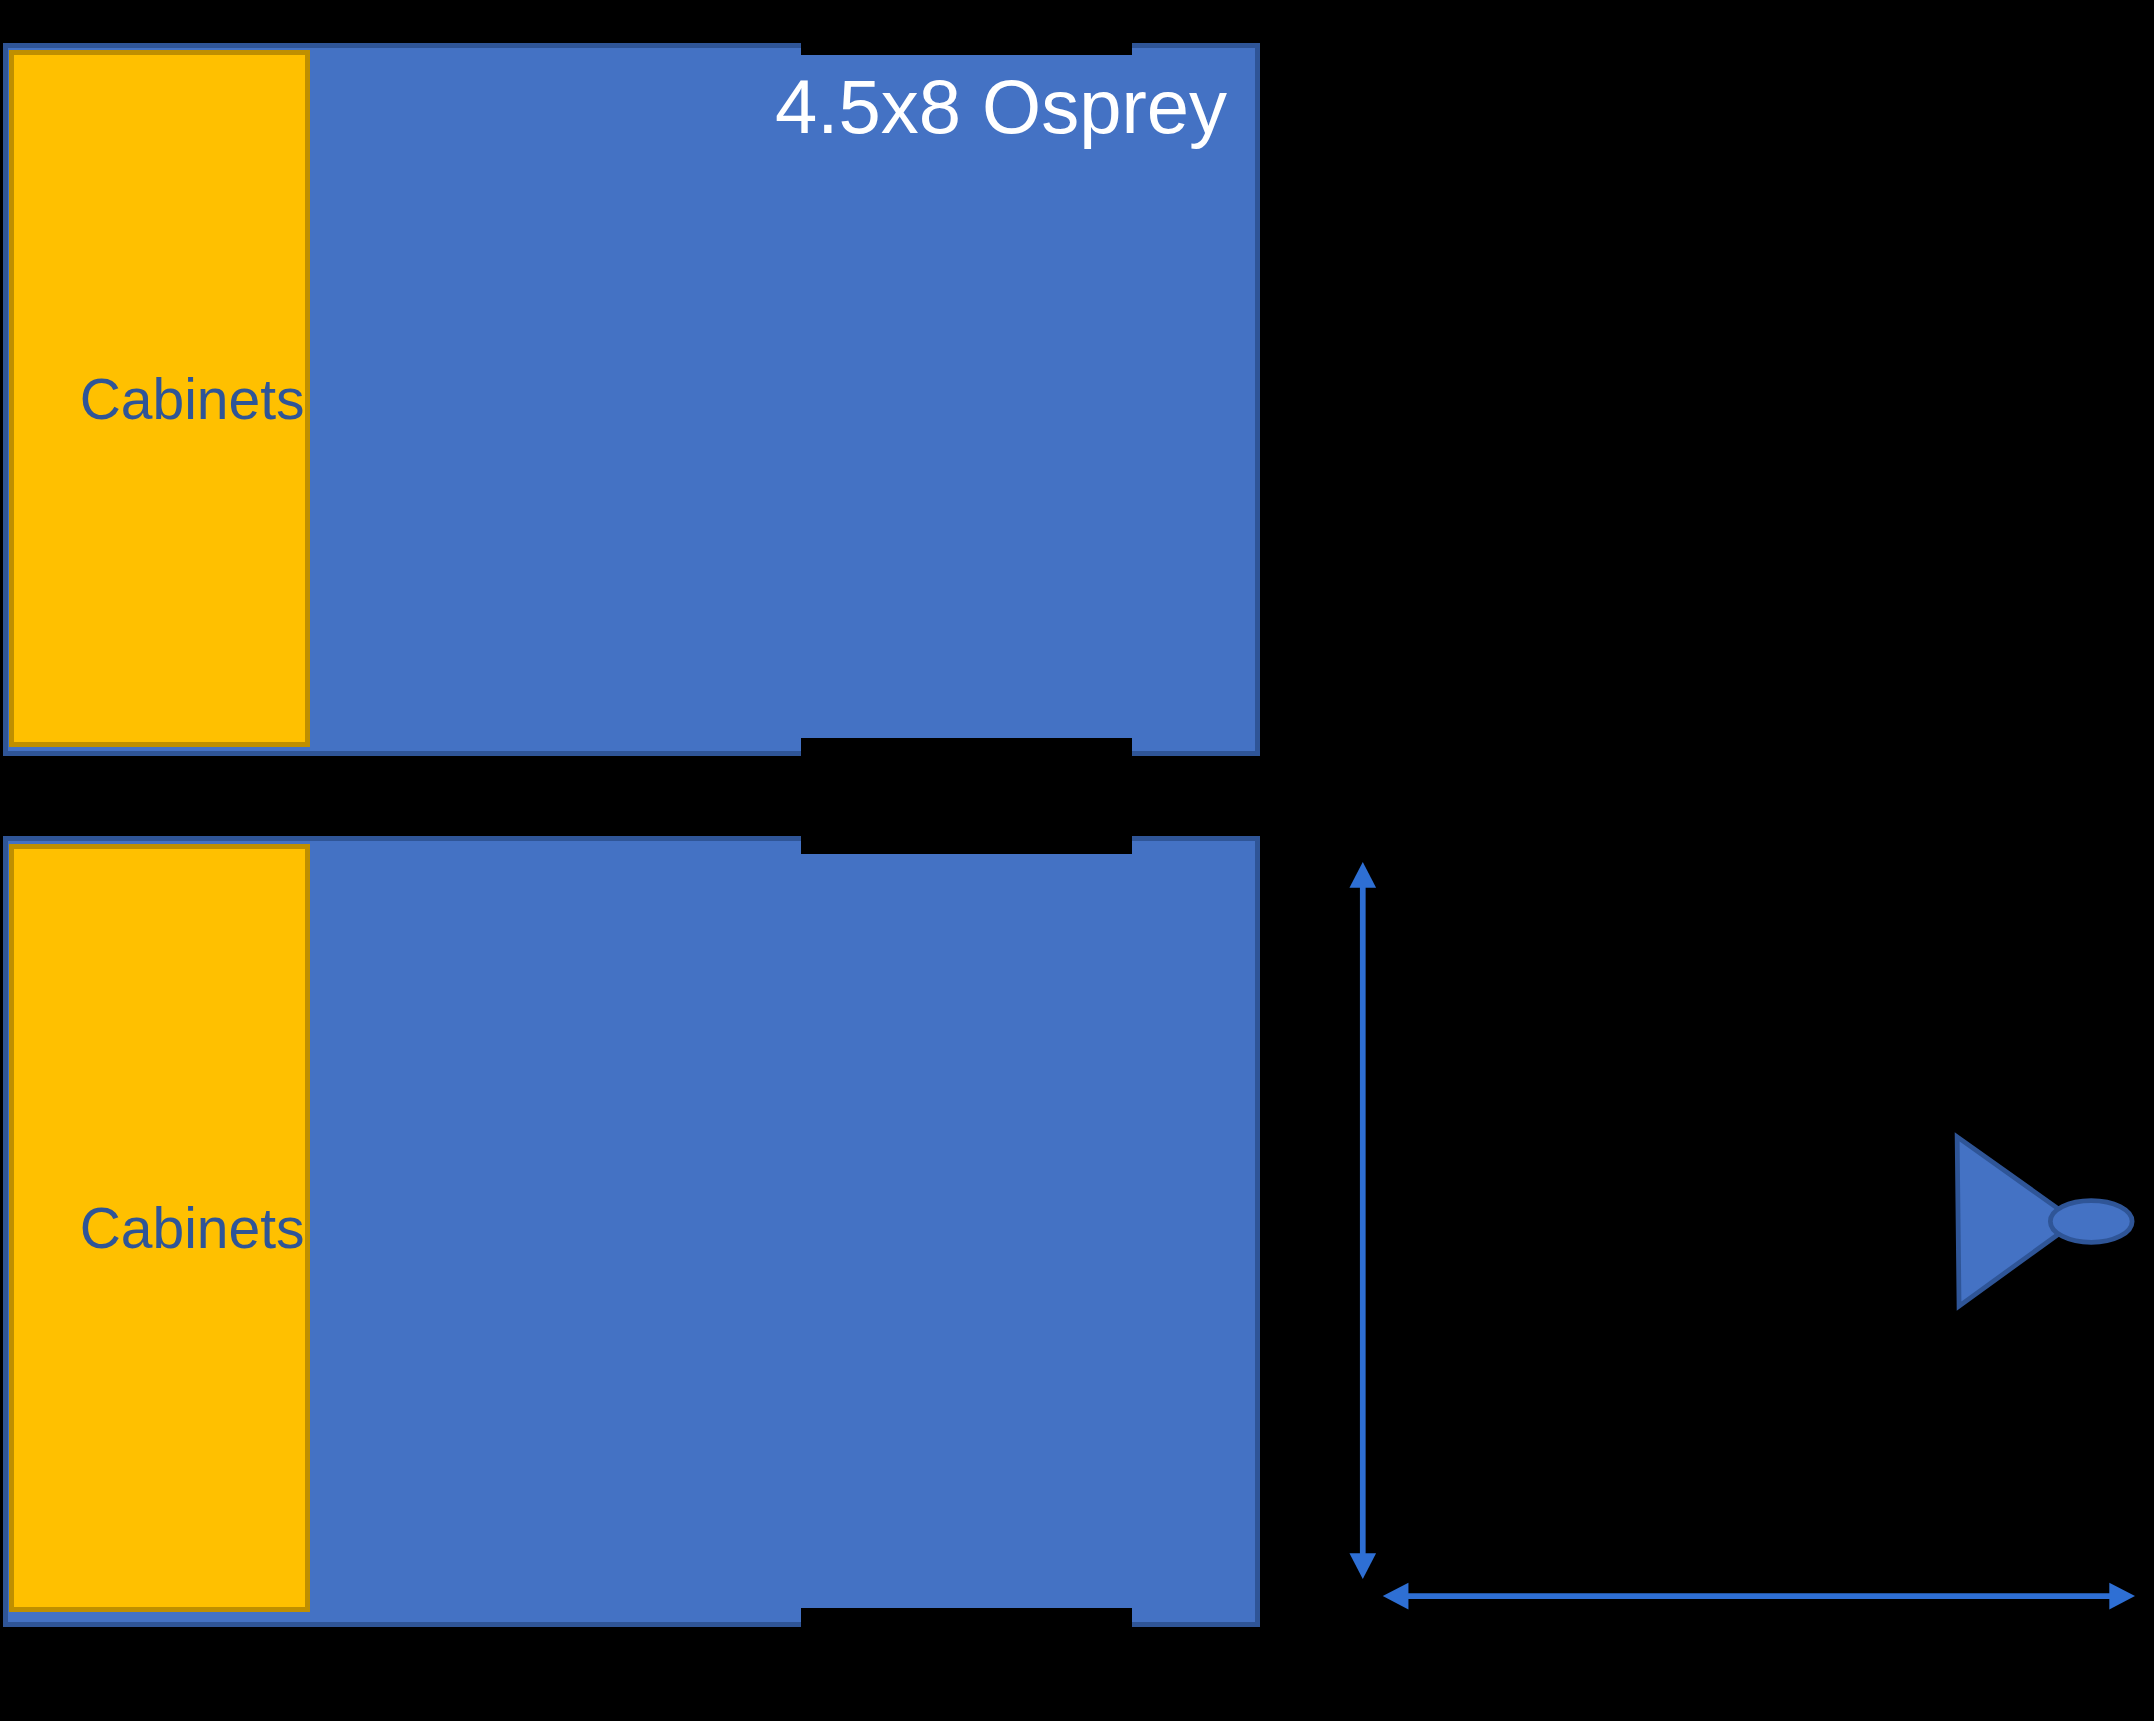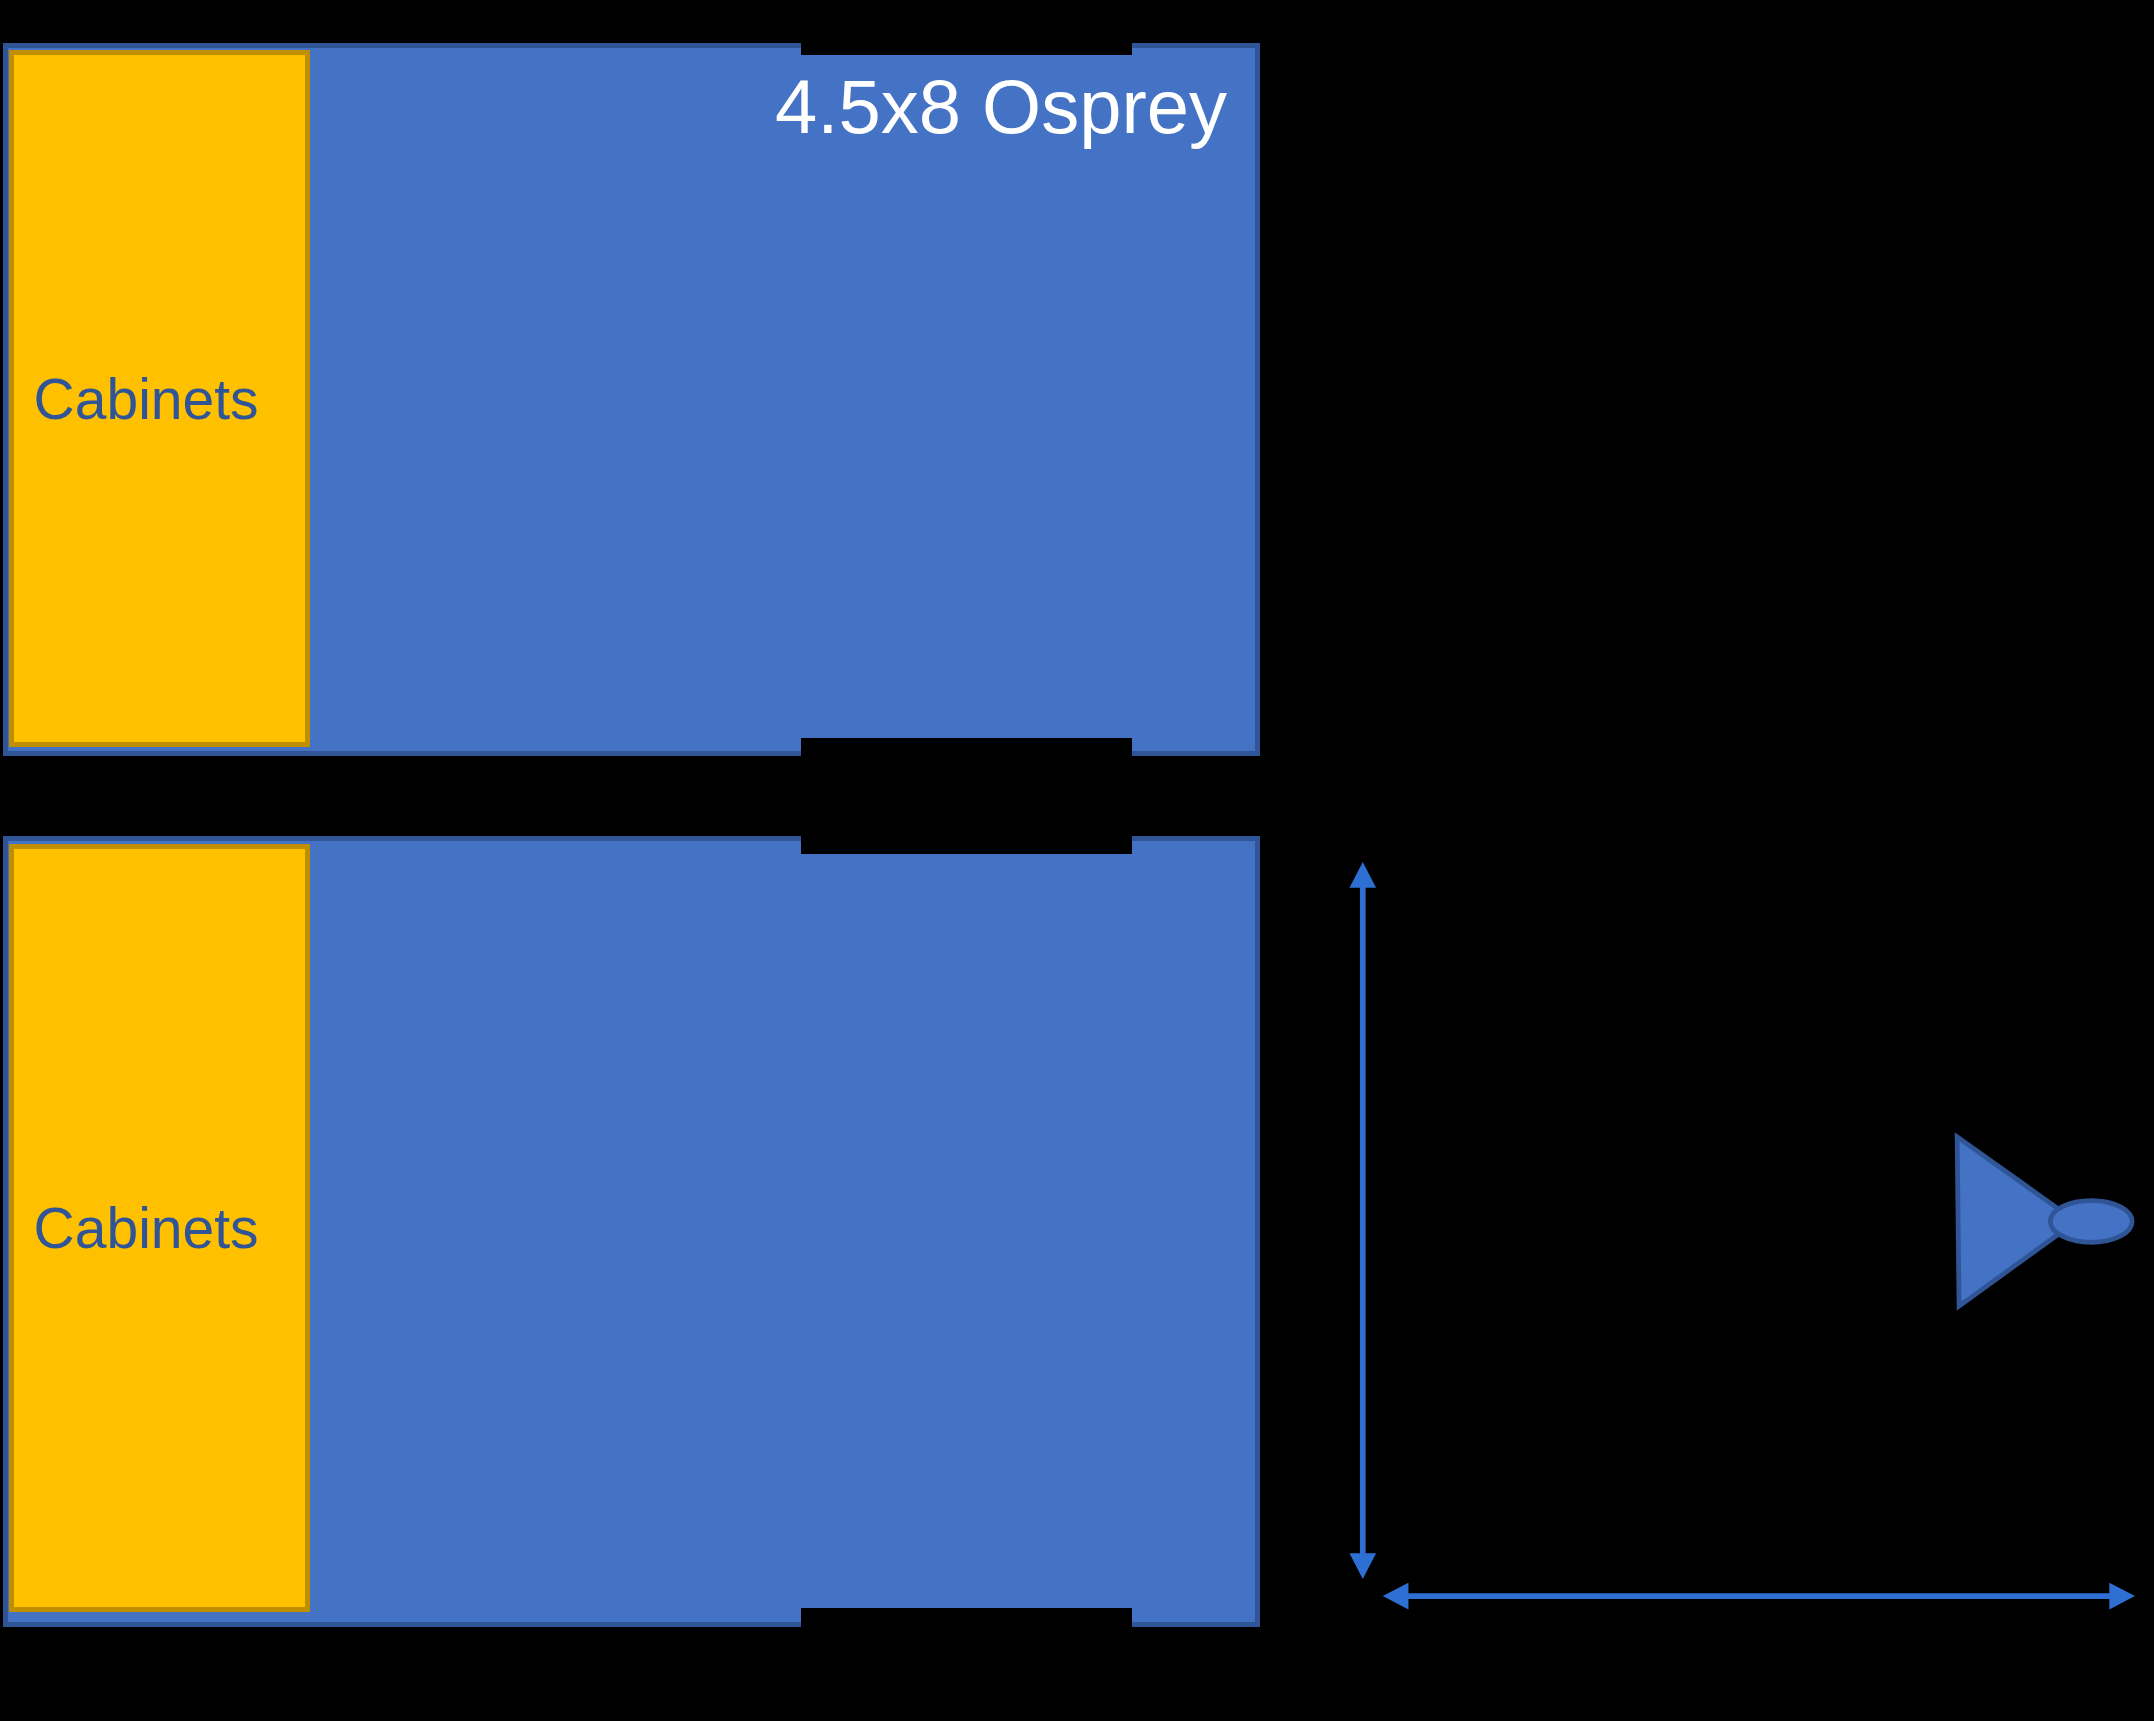--- a/index.html
+++ b/index.html
@@ -24,22 +24,21 @@
   #trailer1 { left: 2.9px; top: 43px;  width: 1257px; height: 713px; }
   #trailer2 { left: 2.9px; top: 836px; width: 1257px; height: 791px; }
 
   .cabinets {
     position: absolute;
     background: var(--cabinet-fill, #FFC000);
     border: 5.7px solid var(--cabinet-border, #BF8F00);
     box-sizing: border-box;
     display: flex;
     align-items: center;
-    justify-content: flex-start;
-    padding-left: 20px;
+    justify-content: flex-end;
   }
   #cabinets1 { left: 8.6px; top: 50px;  width: 301px; height: 697px; }
   #cabinets2 { left: 8.6px; top: 844px; width: 301px; height: 768px; }
 
   .cabinets-label {
     font-size: 57px;
     color: var(--cabinet-text-color, #2F5597);
     white-space: nowrap;
   }
 

